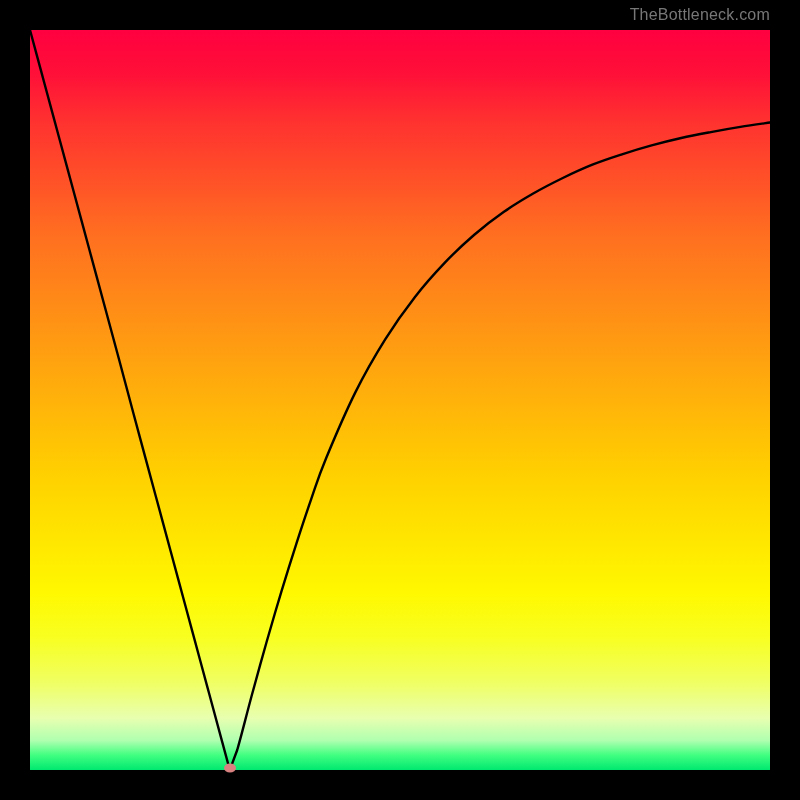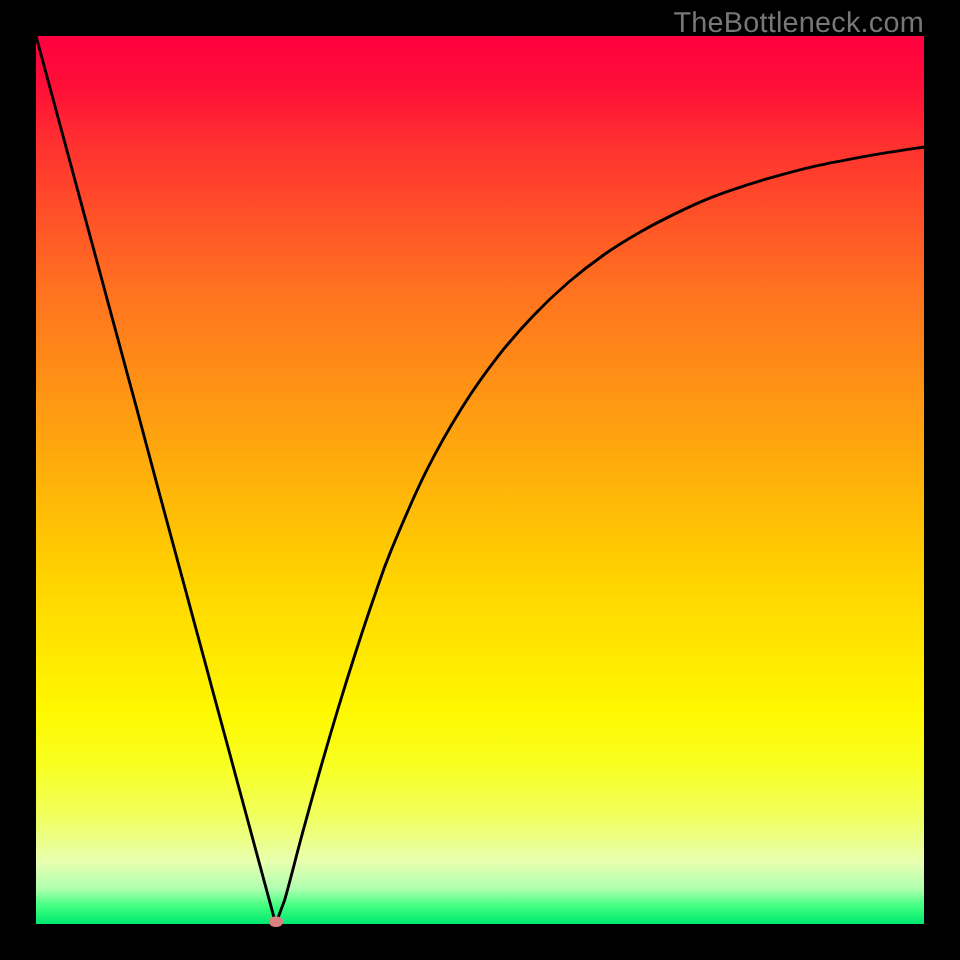--- a/index.html
+++ b/index.html
@@ -40,21 +40,21 @@
       #b0ffb0 96%,
       #40ff80 98%,
       #00e870 100%
     );
   }
   .watermark {
     position: absolute;
     top: 6px;
     right: 30px;
     color: #777;
-    font-size: 24px;
+    font-size: 16px;
     font-weight: 500;
     letter-spacing: 0.2px;
     user-select: none;
   }
   svg.curve {
     position: absolute;
     left: 0;
     top: 0;
     width: 740px;
     height: 740px;

